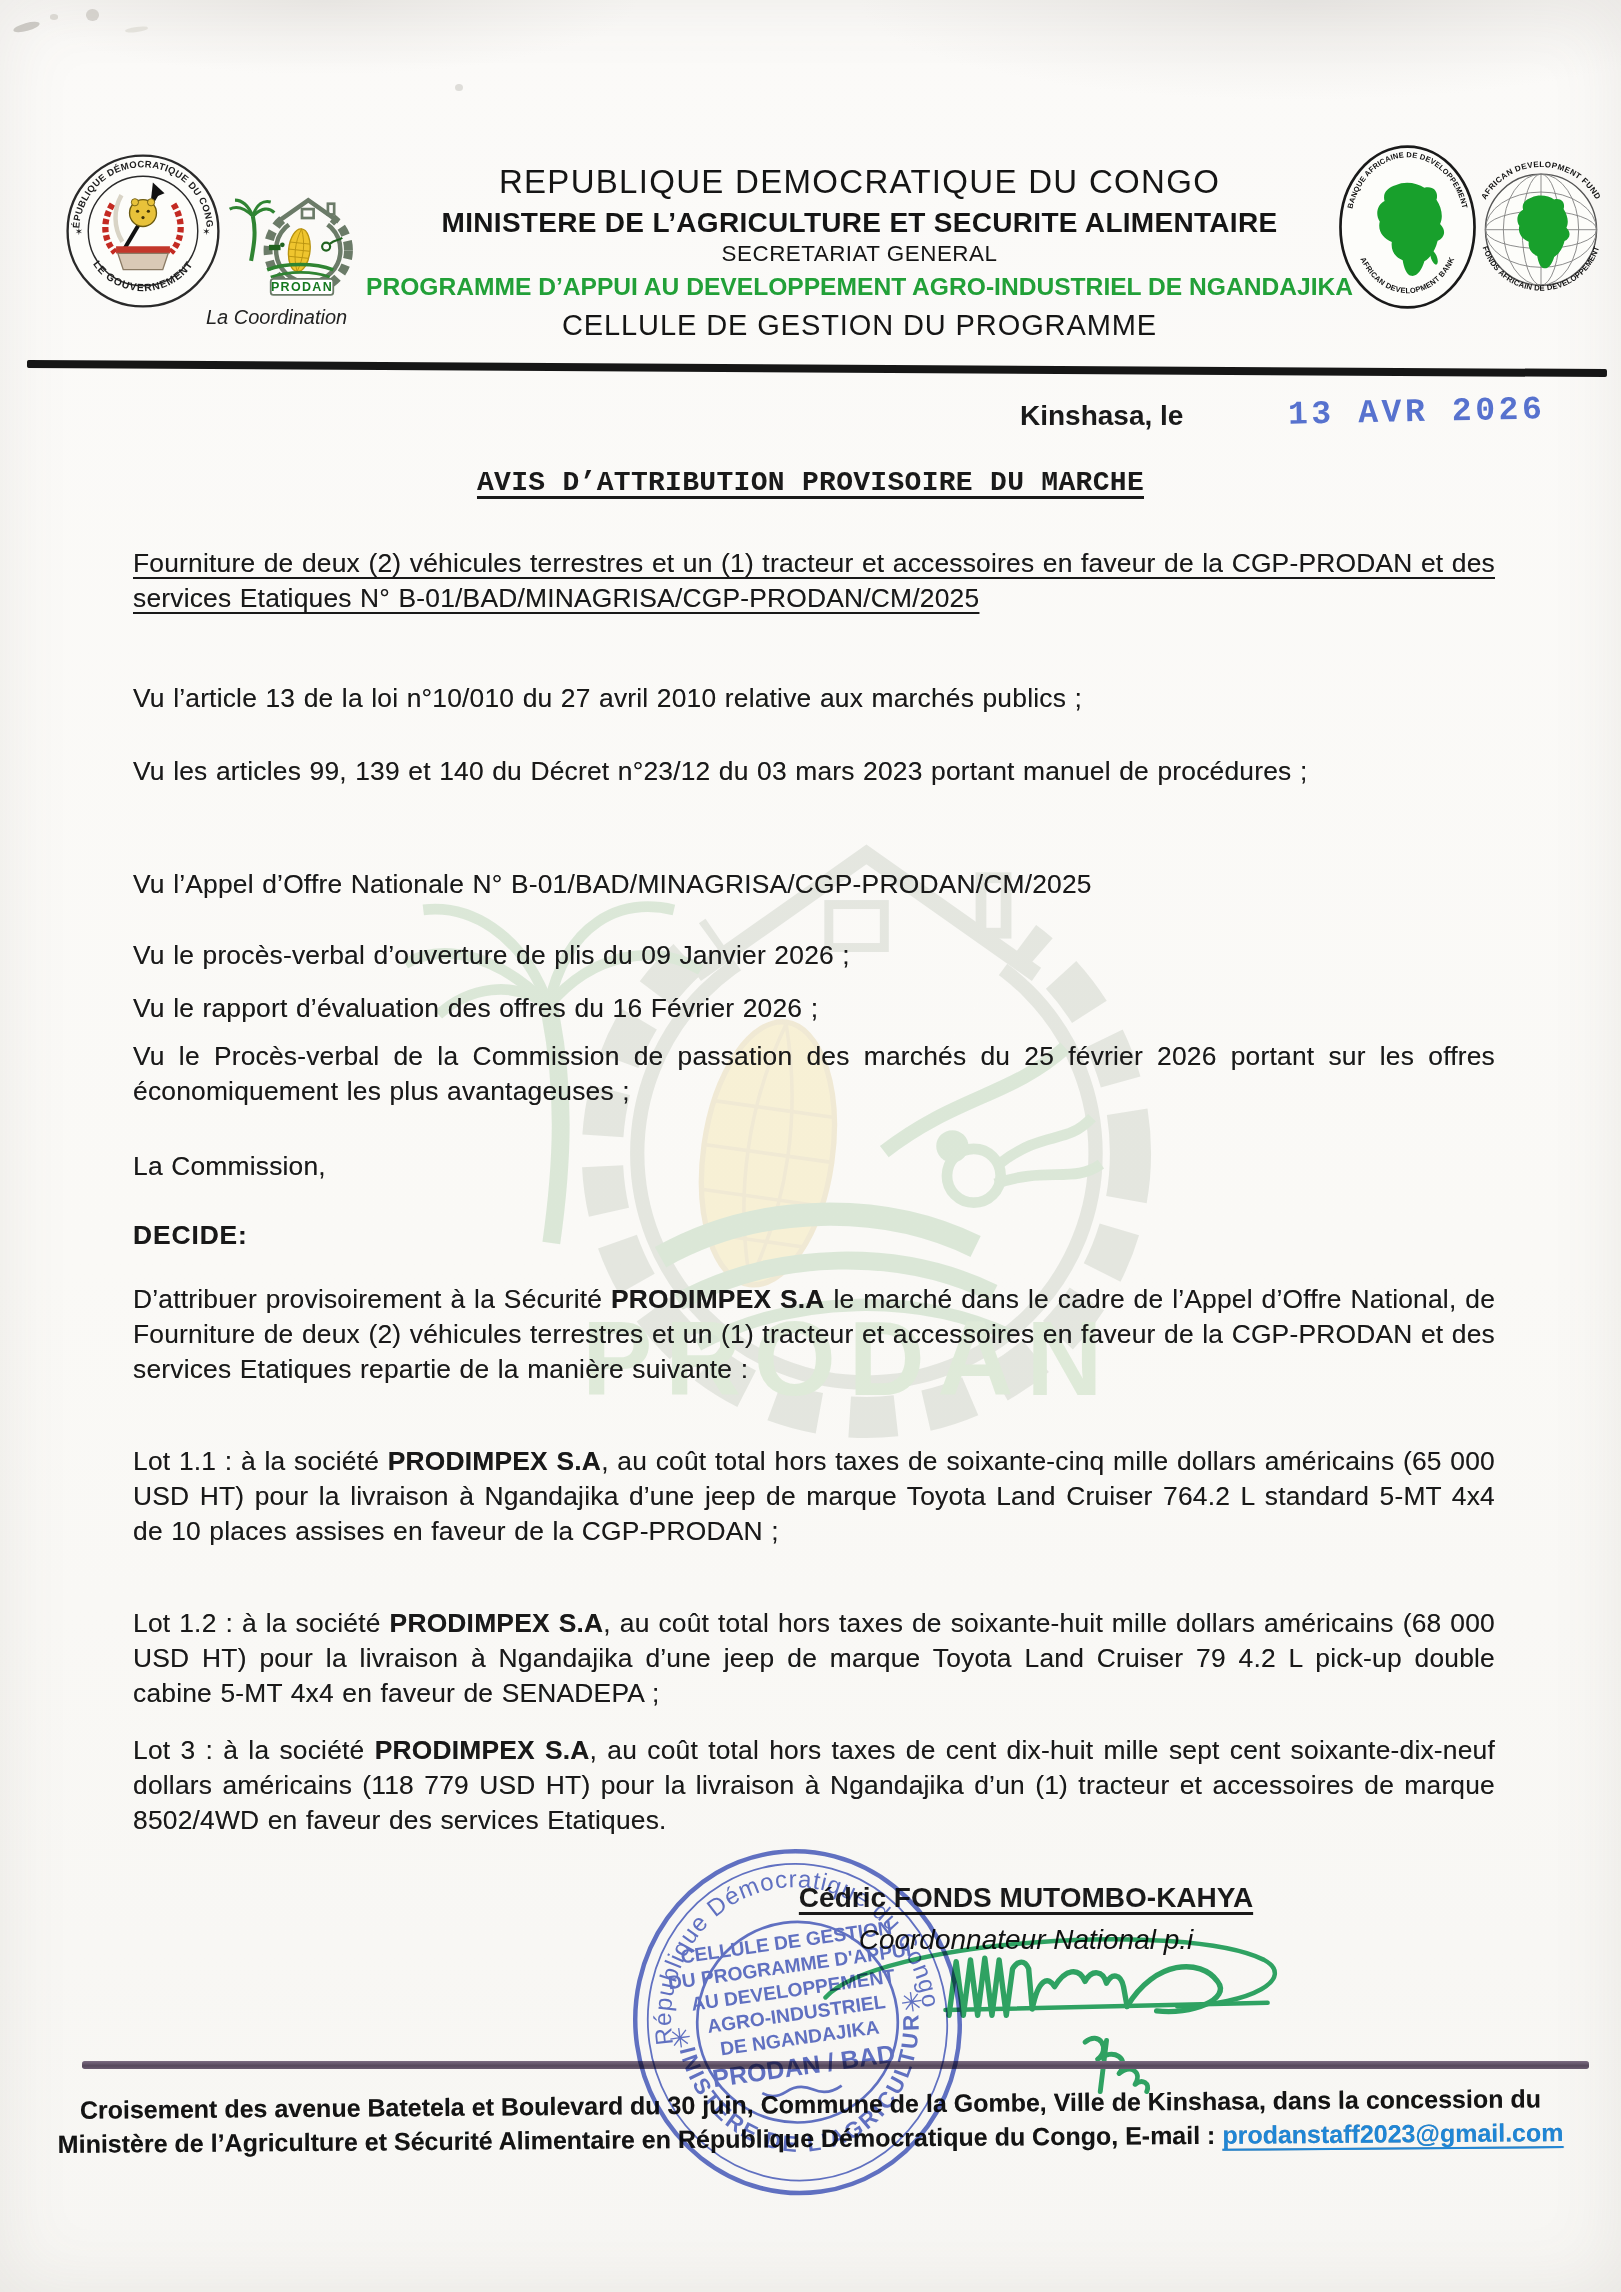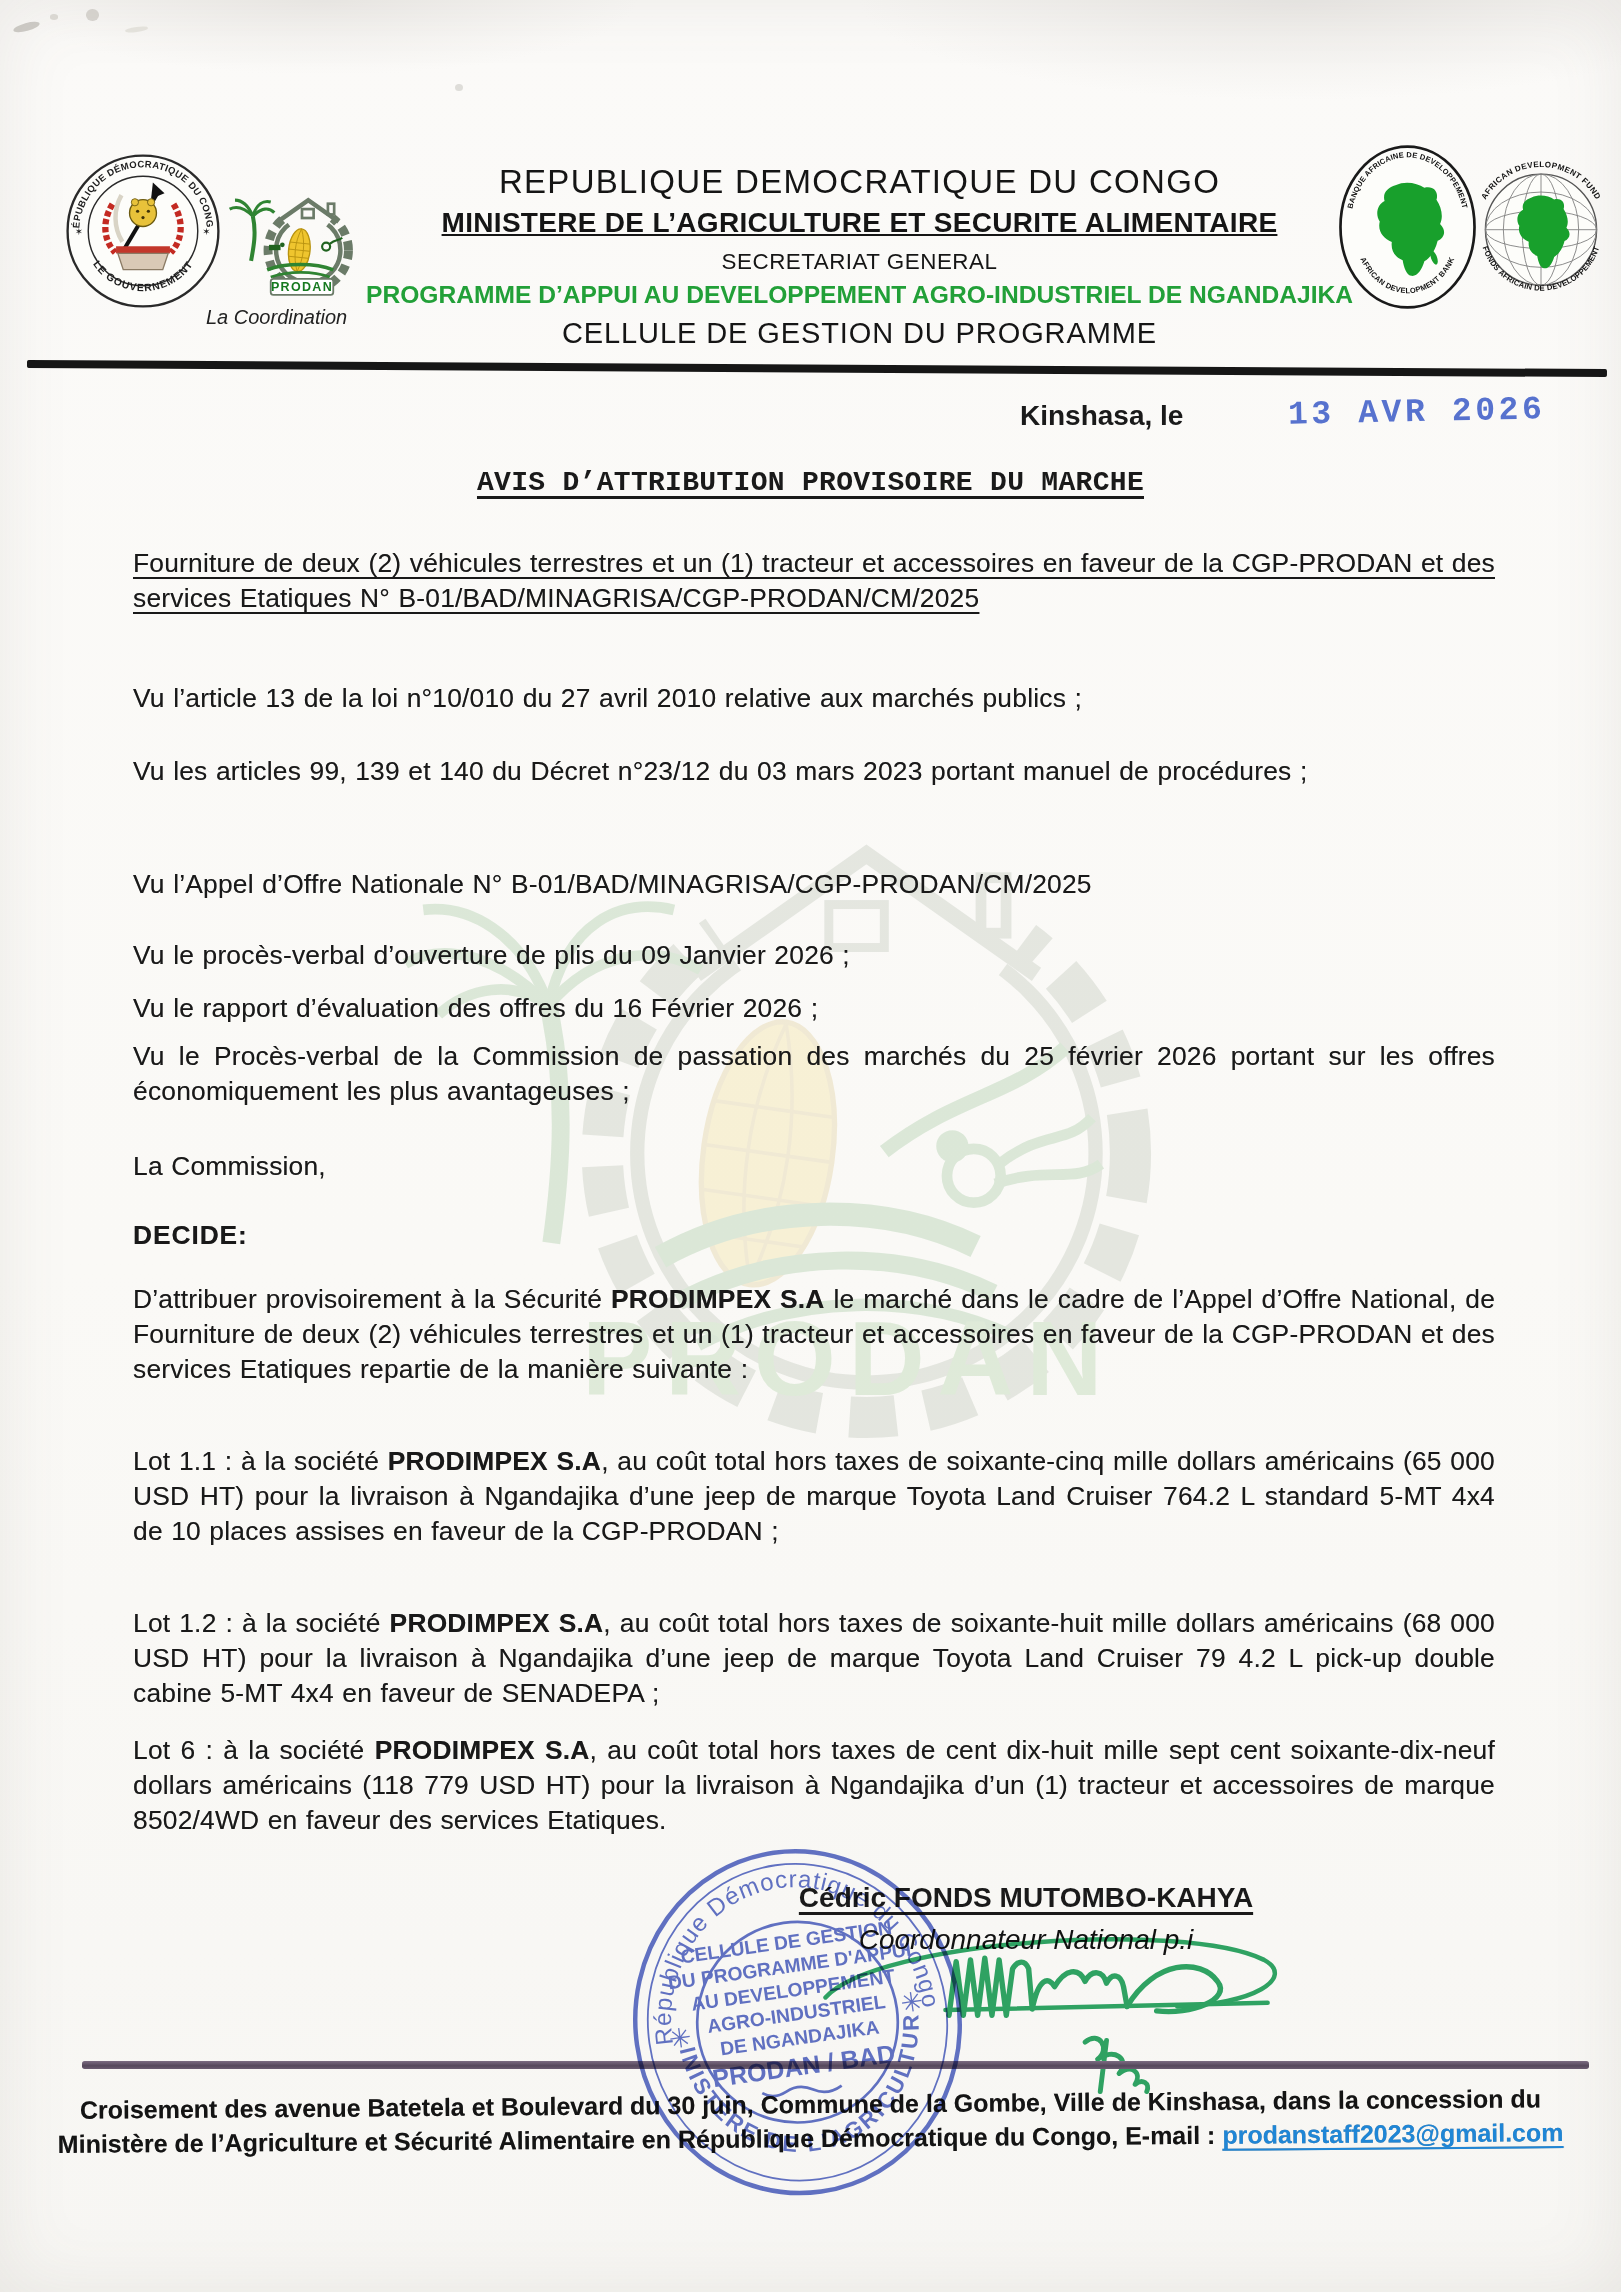--- a/index.html
+++ b/index.html
@@ -9,21 +9,21 @@
       radial-gradient(ellipse 448px 107px at 20% 0%, #efedea 0%, rgba(239,237,234,0) 70%),
       radial-gradient(ellipse 627px 143px at 80% 0%, #eceae7 0%, rgba(236,234,231,0) 70%),
       linear-gradient(#fbfaf8 0%, #faf9f6 55%, #f7f6f3 100%);
     box-shadow:inset 0 0 72px rgba(95,90,82,.10);
     overflow:hidden;
     font-family:"Liberation Sans",sans-serif;color:#1a1a1a;
   }
   .smudge{position:absolute;border-radius:50%;}
   .hdr-text{position:absolute;left:304px;top:163px;width:1111px;text-align:center;color:#151515;}
   .ht1{font-size:33px;letter-spacing:1.3px;margin-bottom:6.3px;}
-  .ht2{font-size:28px;font-weight:bold;letter-spacing:0.3px;margin-bottom:10px;text-decoration:underline;}
+  .ht2{font-size:28px;font-weight:bold;letter-spacing:0.3px;margin-bottom:2px;}
   .ht3{font-size:22.4px;letter-spacing:0.5px;margin-bottom:5.4px;}
   .ht4{font-size:24.6px;font-weight:bold;margin-bottom:4.5px;}
   .ht5{font-size:29px;font-weight:normal;letter-spacing:0.9px;margin-top:8px;}
   .coordination{position:absolute;left:206px;top:306px;font-size:20px;font-style:italic;color:#222;}
   .hdr-rule{position:absolute;left:27px;top:360px;width:1580px;height:8px;background:#161616;transform:rotate(.33deg);transform-origin:left center;border-radius:1.8px;}
   .place{position:absolute;left:1020px;top:400px;font-size:28px;font-weight:bold;}
   .date-stamp{position:absolute;left:1288px;top:394px;font-family:"Liberation Mono",monospace;font-weight:bold;font-size:33px;letter-spacing:3.6px;transform:rotate(-1.2deg);opacity:.92;}
   .doc-title{position:absolute;left:0;top:467px;width:1621px;text-align:center;font-size:28px;font-weight:bold;letter-spacing:0.3px;font-family:Liberation Mono, monospace;}
   .doc-title span{text-decoration:underline;text-decoration-thickness:2.7px;text-underline-offset:6.3px;}
   .para{position:absolute;left:133px;width:1362px;font-size:26.4px;line-height:35px;color:#191919;
@@ -235,21 +235,21 @@
   <div class="para" style="top:1039px;">Vu le Procès-verbal de la Commission de passation des marchés du 25 février 2026 portant sur les offres économiquement les plus avantageuses ;</div>
   <div class="para" style="top:1149px;">La Commission,</div>
   <div class="para" style="top:1218px;font-weight:bold;letter-spacing:0.9px;">DECIDE:</div>
 
   <div class="para" style="top:1282px;"><span>D’attribuer provisoirement à la Sécurité </span><b class="co">PRODIMPEX S.A</b><span> le marché dans le cadre de l’Appel d’Offre National, de Fourniture de deux (2) véhicules terrestres et un (1) tracteur et accessoires en faveur de la CGP-PRODAN et des services Etatiques repartie de la manière suivante :</span></div>
 
   <div class="para" style="top:1444px;"><span>Lot 1.1 : à la société </span><b class="co">PRODIMPEX S.A</b><span>, au coût total hors taxes de soixante-cinq mille dollars américains (65 000 USD HT) pour la livraison à Ngandajika d’une jeep de marque Toyota Land Cruiser 764.2 L standard 5-MT 4x4 de 10 places assises en faveur de la CGP-PRODAN ;</span></div>
 
   <div class="para" style="top:1606px;"><span>Lot 1.2 : à la société </span><b class="co">PRODIMPEX S.A</b><span>, au coût total hors taxes de soixante-huit mille dollars américains (68 000 USD HT) pour la livraison à Ngandajika d’une jeep de marque Toyota Land Cruiser 79 4.2 L pick-up double cabine 5-MT 4x4 en faveur de SENADEPA ;</span></div>
 
-  <div class="para" style="top:1733px;"><span>Lot 6 : à la société </span><b class="co">PRODIMPEX S.A</b><span>, au coût total hors taxes de cent dix-huit mille sept cent soixante-dix-neuf dollars américains (118 779 USD HT) pour la livraison à Ngandajika d’un (1) tracteur et accessoires de marque 8502/4WD en faveur des services Etatiques.</span></div>
+  <div class="para" style="top:1733px;"><span>Lot 3 : à la société </span><b class="co">PRODIMPEX S.A</b><span>, au coût total hors taxes de cent dix-huit mille sept cent soixante-dix-neuf dollars américains (118 779 USD HT) pour la livraison à Ngandajika d’un (1) tracteur et accessoires de marque 8502/4WD en faveur des services Etatiques.</span></div>
 
   <div class="sig-name"><span>Cédric FONDS MUTOMBO-KAHYA</span></div>
   <div class="sig-role">Coordonnateur National p.i</div>
 
   <div class="sig-ink">
     <svg width="537" height="208" viewBox="0 0 600 232">
       <g stroke="#1fa05a" fill="none" stroke-linecap="round" stroke-linejoin="round" opacity=".92">
         <path d="M 62,102 C 120,38 462,16 552,60 C 588,80 540,110 455,112" stroke-width="5"></path>
         <path d="M 200,122 L 208,62 L 216,122 L 224,60 L 232,122 L 240,58 L 248,122 L 256,60 L 264,122 L 271,70 C 277,60 285,60 289,70 L 293,115 C 300,80 311,78 318,90 C 330,70 345,68 352,84 C 360,70 372,72 376,86 C 382,74 392,76 395,90 L 399,112" stroke-width="6"></path>
         <path d="M 399,112 C 430,60 481,58 500,84 C 516,104 470,122 432,117" stroke-width="6"></path>

